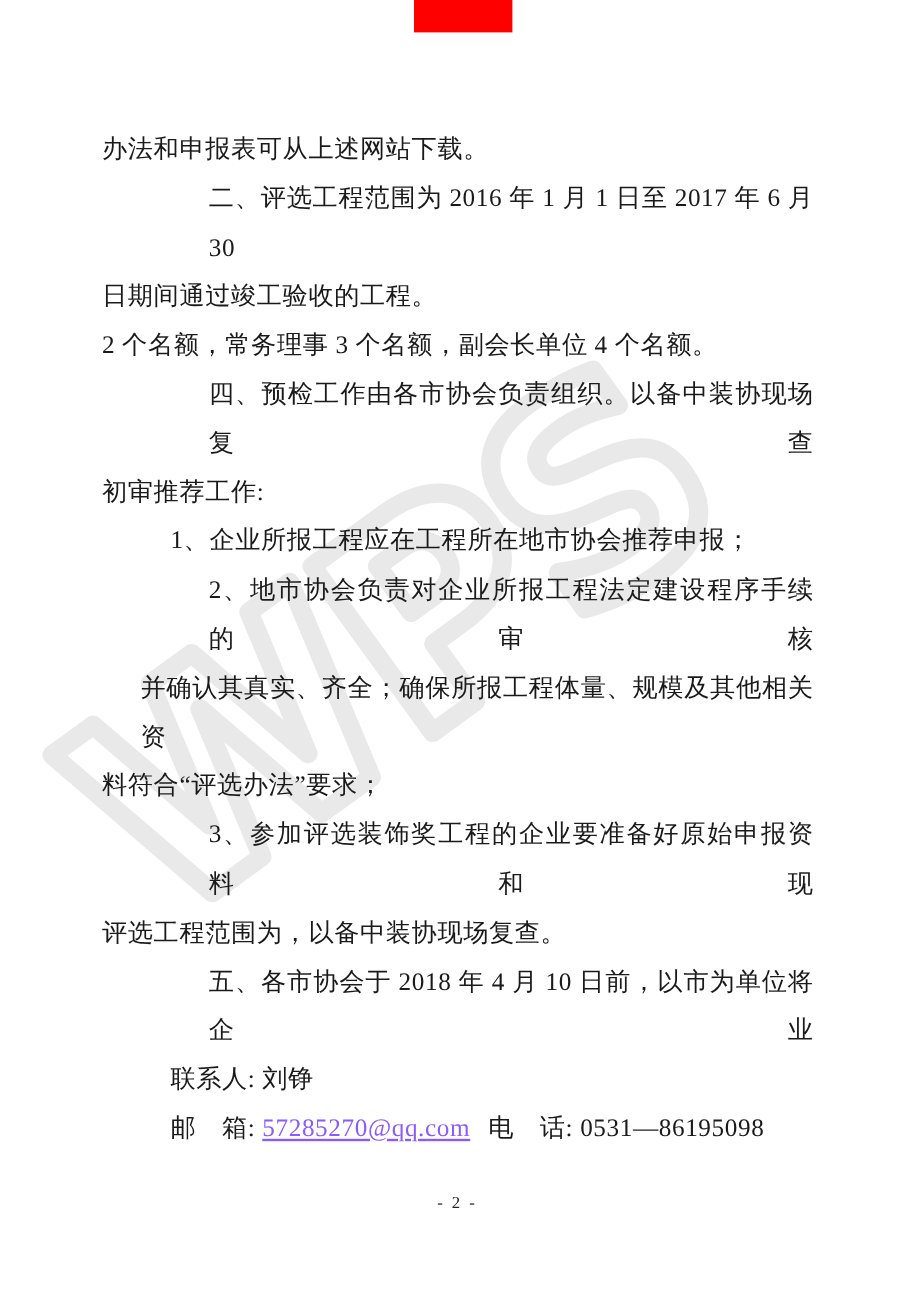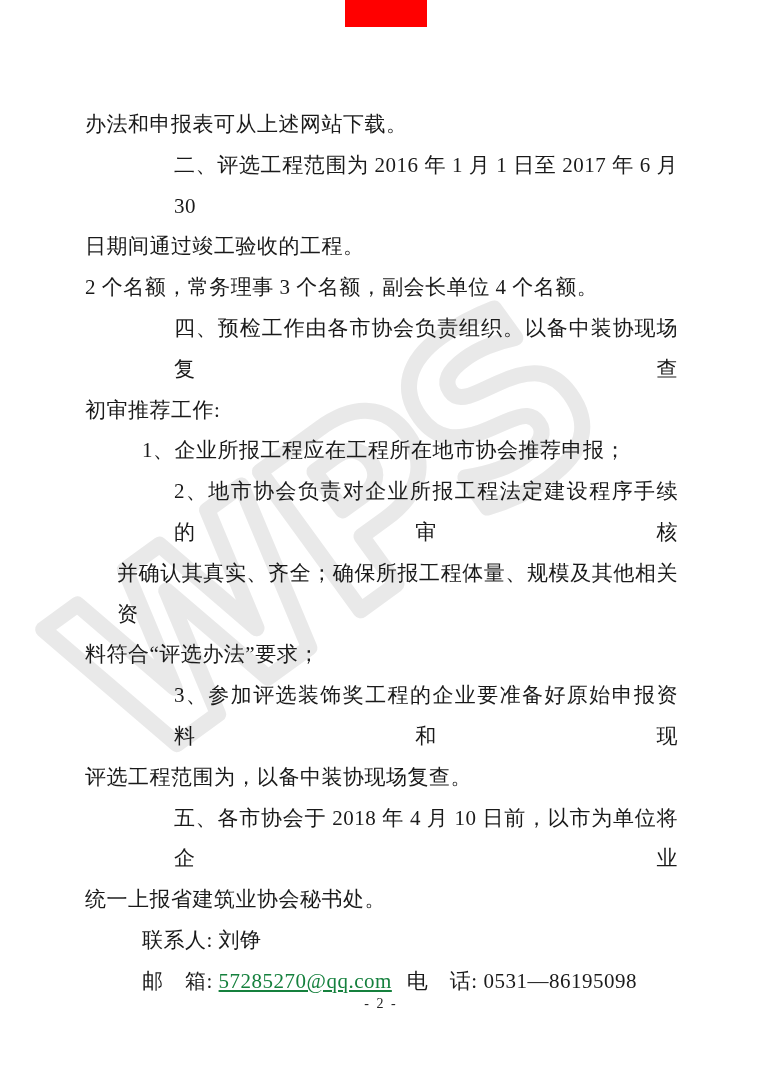--- a/index.html
+++ b/index.html
@@ -52,21 +52,21 @@
   .line { white-space: nowrap; }
   .ind { padding-left: 57px; }
   .j {
     white-space: normal;
     text-align: justify;
     text-align-last: justify;
     margin-left: 32px;
   }
   .contact-gap { margin-left: 15px; }
   a.email {
-    color: #15803d;
+    color: #8b5cf6;
     text-decoration: underline;
     font-family: "Liberation Serif", "DejaVu Serif", serif;
   }
   .footer {
     position: absolute;
     left: 0;
     top: 996px;
     width: 762px;
     text-align: center;
     font-size: 14px;
@@ -92,21 +92,20 @@
     <div class="line">2 个名额，常务理事 3 个名额，副会长单位 4 个名额。</div>
     <div class="line j ind">四、预检工作由各市协会负责组织。以备中装协现场复查</div>
     <div class="line">初审推荐工作:</div>
     <div class="line ind">1、企业所报工程应在工程所在地市协会推荐申报；</div>
     <div class="line j ind">2、地市协会负责对企业所报工程法定建设程序手续的审核</div>
     <div class="line j">并确认其真实、齐全；确保所报工程体量、规模及其他相关资</div>
     <div class="line">料符合“评选办法”要求；</div>
     <div class="line j ind">3、参加评选装饰奖工程的企业要准备好原始申报资料和现</div>
     <div class="line">评选工程范围为，以备中装协现场复查。</div>
     <div class="line j ind">五、各市协会于 2018 年 4 月 10 日前，以市为单位将企业</div>
-    <div class="line">统一上报省建筑业协会秘书处。</div>
 
     <div class="line ind">
       <span>联系人: </span><span>刘铮</span>
     </div>
 
     <div class="line ind">
       <span>邮　箱: </span><a class="email" href="#">57285270@qq.com</a><span class="contact-gap">电　话: </span><span>0531—86195098</span>
     </div>
 
   </div>

